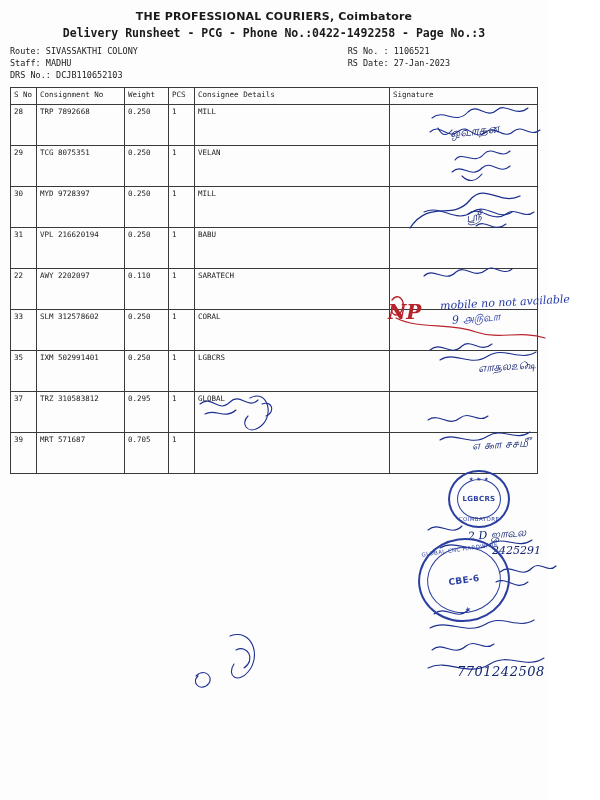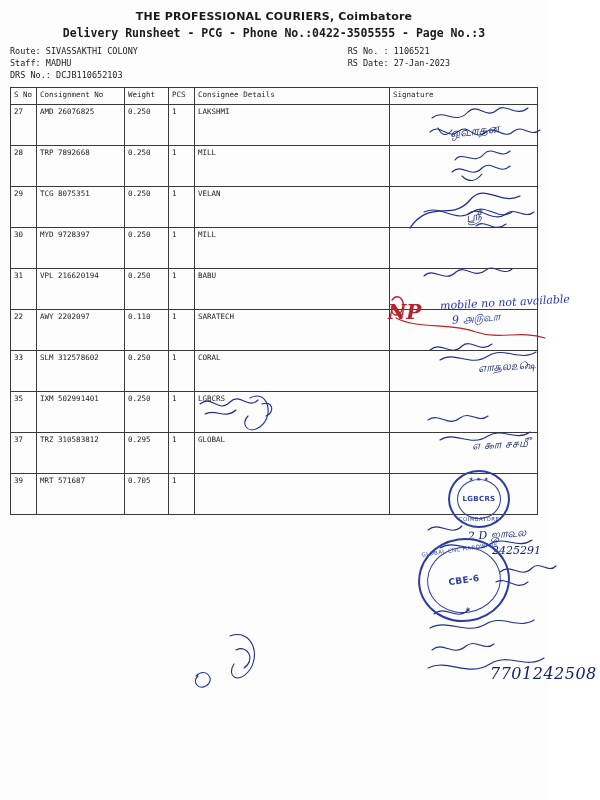--- a/index.html
+++ b/index.html
@@ -140,21 +140,21 @@
     width: 600px; height: 800px;
     pointer-events: none;
   }
 </style>
 </head>
 <body>
 
 <div class="page">
 
   <div class="company">THE PROFESSIONAL COURIERS, Coimbatore</div>
-  <div class="doctitle">Delivery Runsheet - PCG - Phone No.:0422-3505555 - Page No.:3</div>
+  <div class="doctitle">Delivery Runsheet - PCG - Phone No.:0422-1492258 - Page No.:3</div>
 
   <div class="meta">
     <div class="meta-left">
       <div>
         <span>Route:</span>
         <span>SIVASSAKTHI COLONY</span>
       </div>
       <div>
         <span>Staff:</span>
         <span>MADHU</span>
@@ -190,28 +190,20 @@
         <th>S No</th>
         <th>Consignment No</th>
         <th>Weight</th>
         <th>PCS</th>
         <th>Consignee Details</th>
         <th>Signature</th>
       </tr>
     </thead>
     <tbody>
       <tr>
-        <td>27</td>
-        <td>AMD 26076825</td>
-        <td>0.250</td>
-        <td>1</td>
-        <td>LAKSHMI</td>
-        <td class="sig-cell"></td>
-      </tr>
-      <tr>
         <td>28</td>
         <td>TRP 7892668</td>
         <td>0.250</td>
         <td>1</td>
         <td>MILL</td>
         <td class="sig-cell"></td>
       </tr>
       <tr>
         <td>29</td>
         <td>TCG 8075351</td>
@@ -333,21 +325,21 @@
     
     <div class="hand ink-dark" style="left:450px; top:124px; font-size:12px; transform:rotate(-6deg);">ஒ௳௱௲ன</div>
     <div class="hand ink-dark" style="left:466px; top:210px; font-size:12px; transform:rotate(-10deg);">ஸ்ரீ</div>
     <div class="hand ink-blue" style="left:440px; top:296px; font-size:11px; transform:rotate(-3deg);">mobile no not available</div>
     <div class="hand ink-red" style="left:388px; top:300px; font-size:20px; font-weight:bold;">NP</div>
     <div class="hand ink-blue" style="left:452px; top:312px; font-size:11px; transform:rotate(-4deg);">9 ௮௫௳௱</div>
     <div class="hand ink-dark" style="left:478px; top:360px; font-size:11px; transform:rotate(-4deg);">௭௱௲ல௨௸</div>
     <div class="hand ink-dark" style="left:472px; top:438px; font-size:11px; transform:rotate(-3deg);">௭ ௯௱ ௪௪௴</div>
     <div class="hand ink-dark" style="left:468px; top:528px; font-size:11px; transform:rotate(-4deg);">2 D ஜ௱௳ல</div>
     <div class="hand ink-dark" style="left:492px; top:544px; font-size:11px;">2425291</div>
-    <div class="hand ink-dark" style="left:490px; top:664px; font-size:16px; letter-spacing:0.5px;">7701242508</div>
+    <div class="hand ink-dark" style="left:457px; top:664px; font-size:13px; letter-spacing:0.5px;">7701242508</div>
 
     
     <div class="stamp" style="left:448px; top:470px; width:62px; height:58px;">
       <div class="inner"></div>
       <div class="stamp-arc" style="top:4px;">★ ★ ★</div>
       <div class="ctext">LGBCRS</div>
       <div class="stamp-arc" style="bottom:4px;">COIMBATORE</div>
     </div>
 
     

